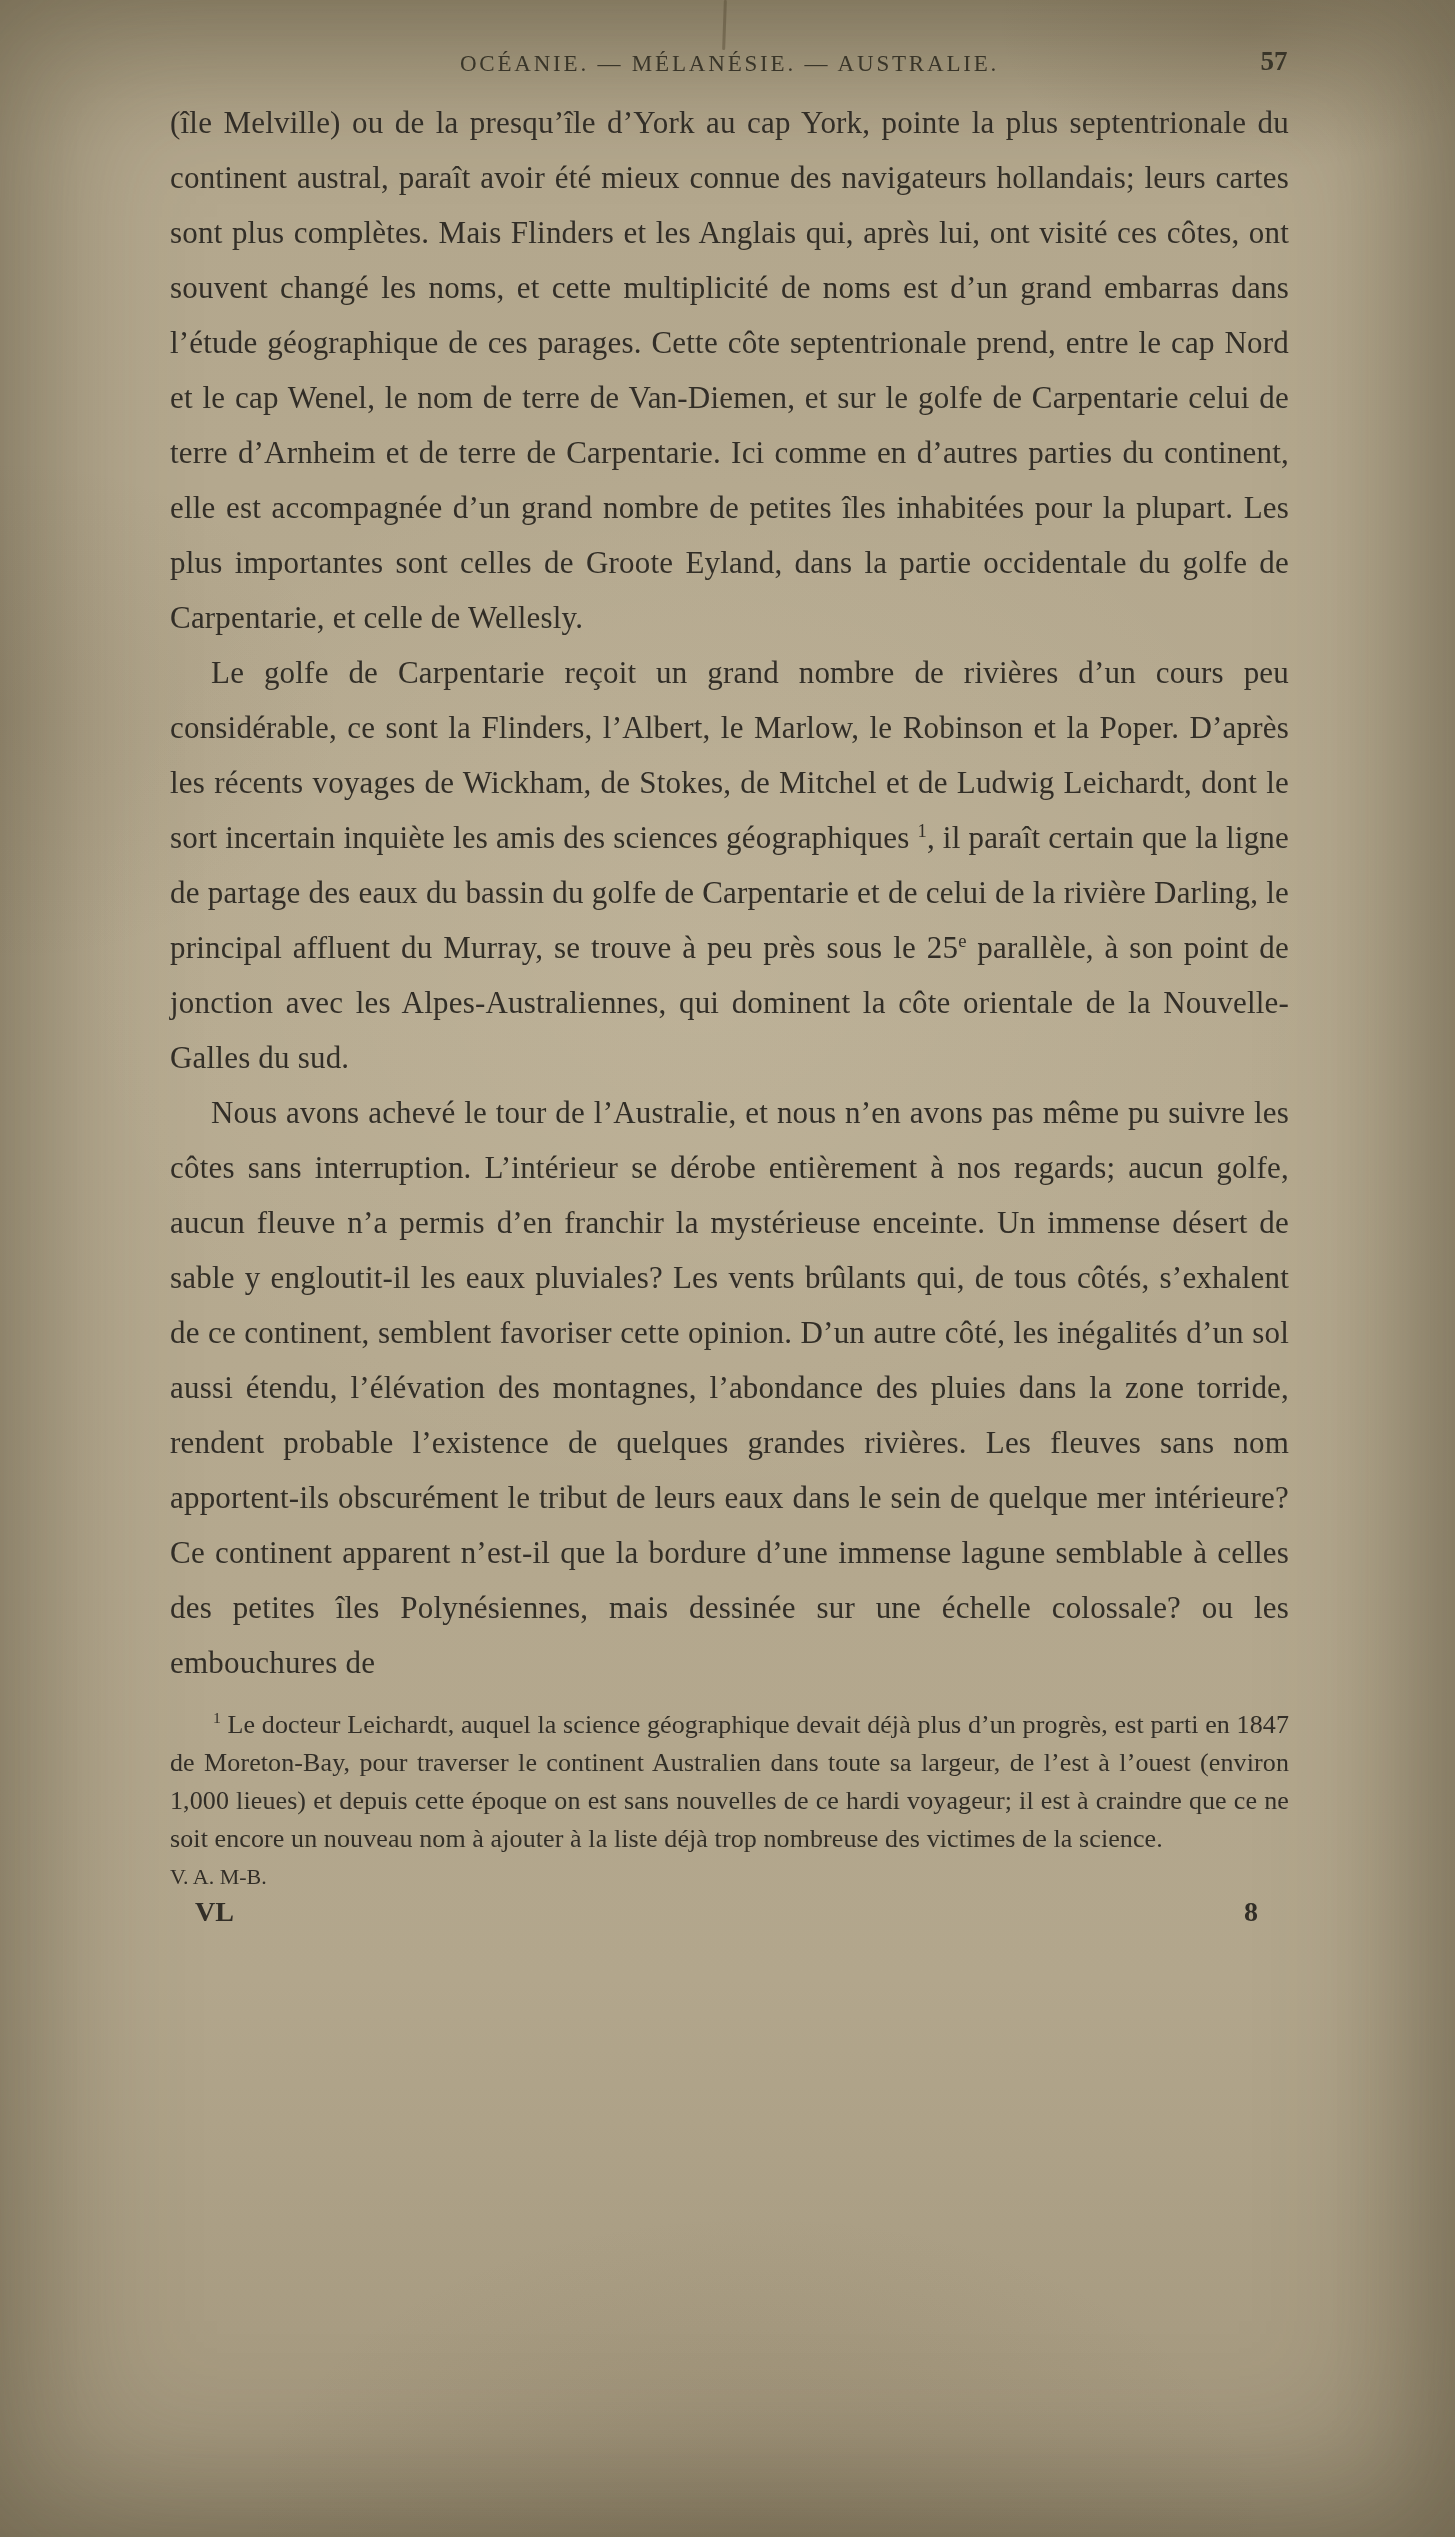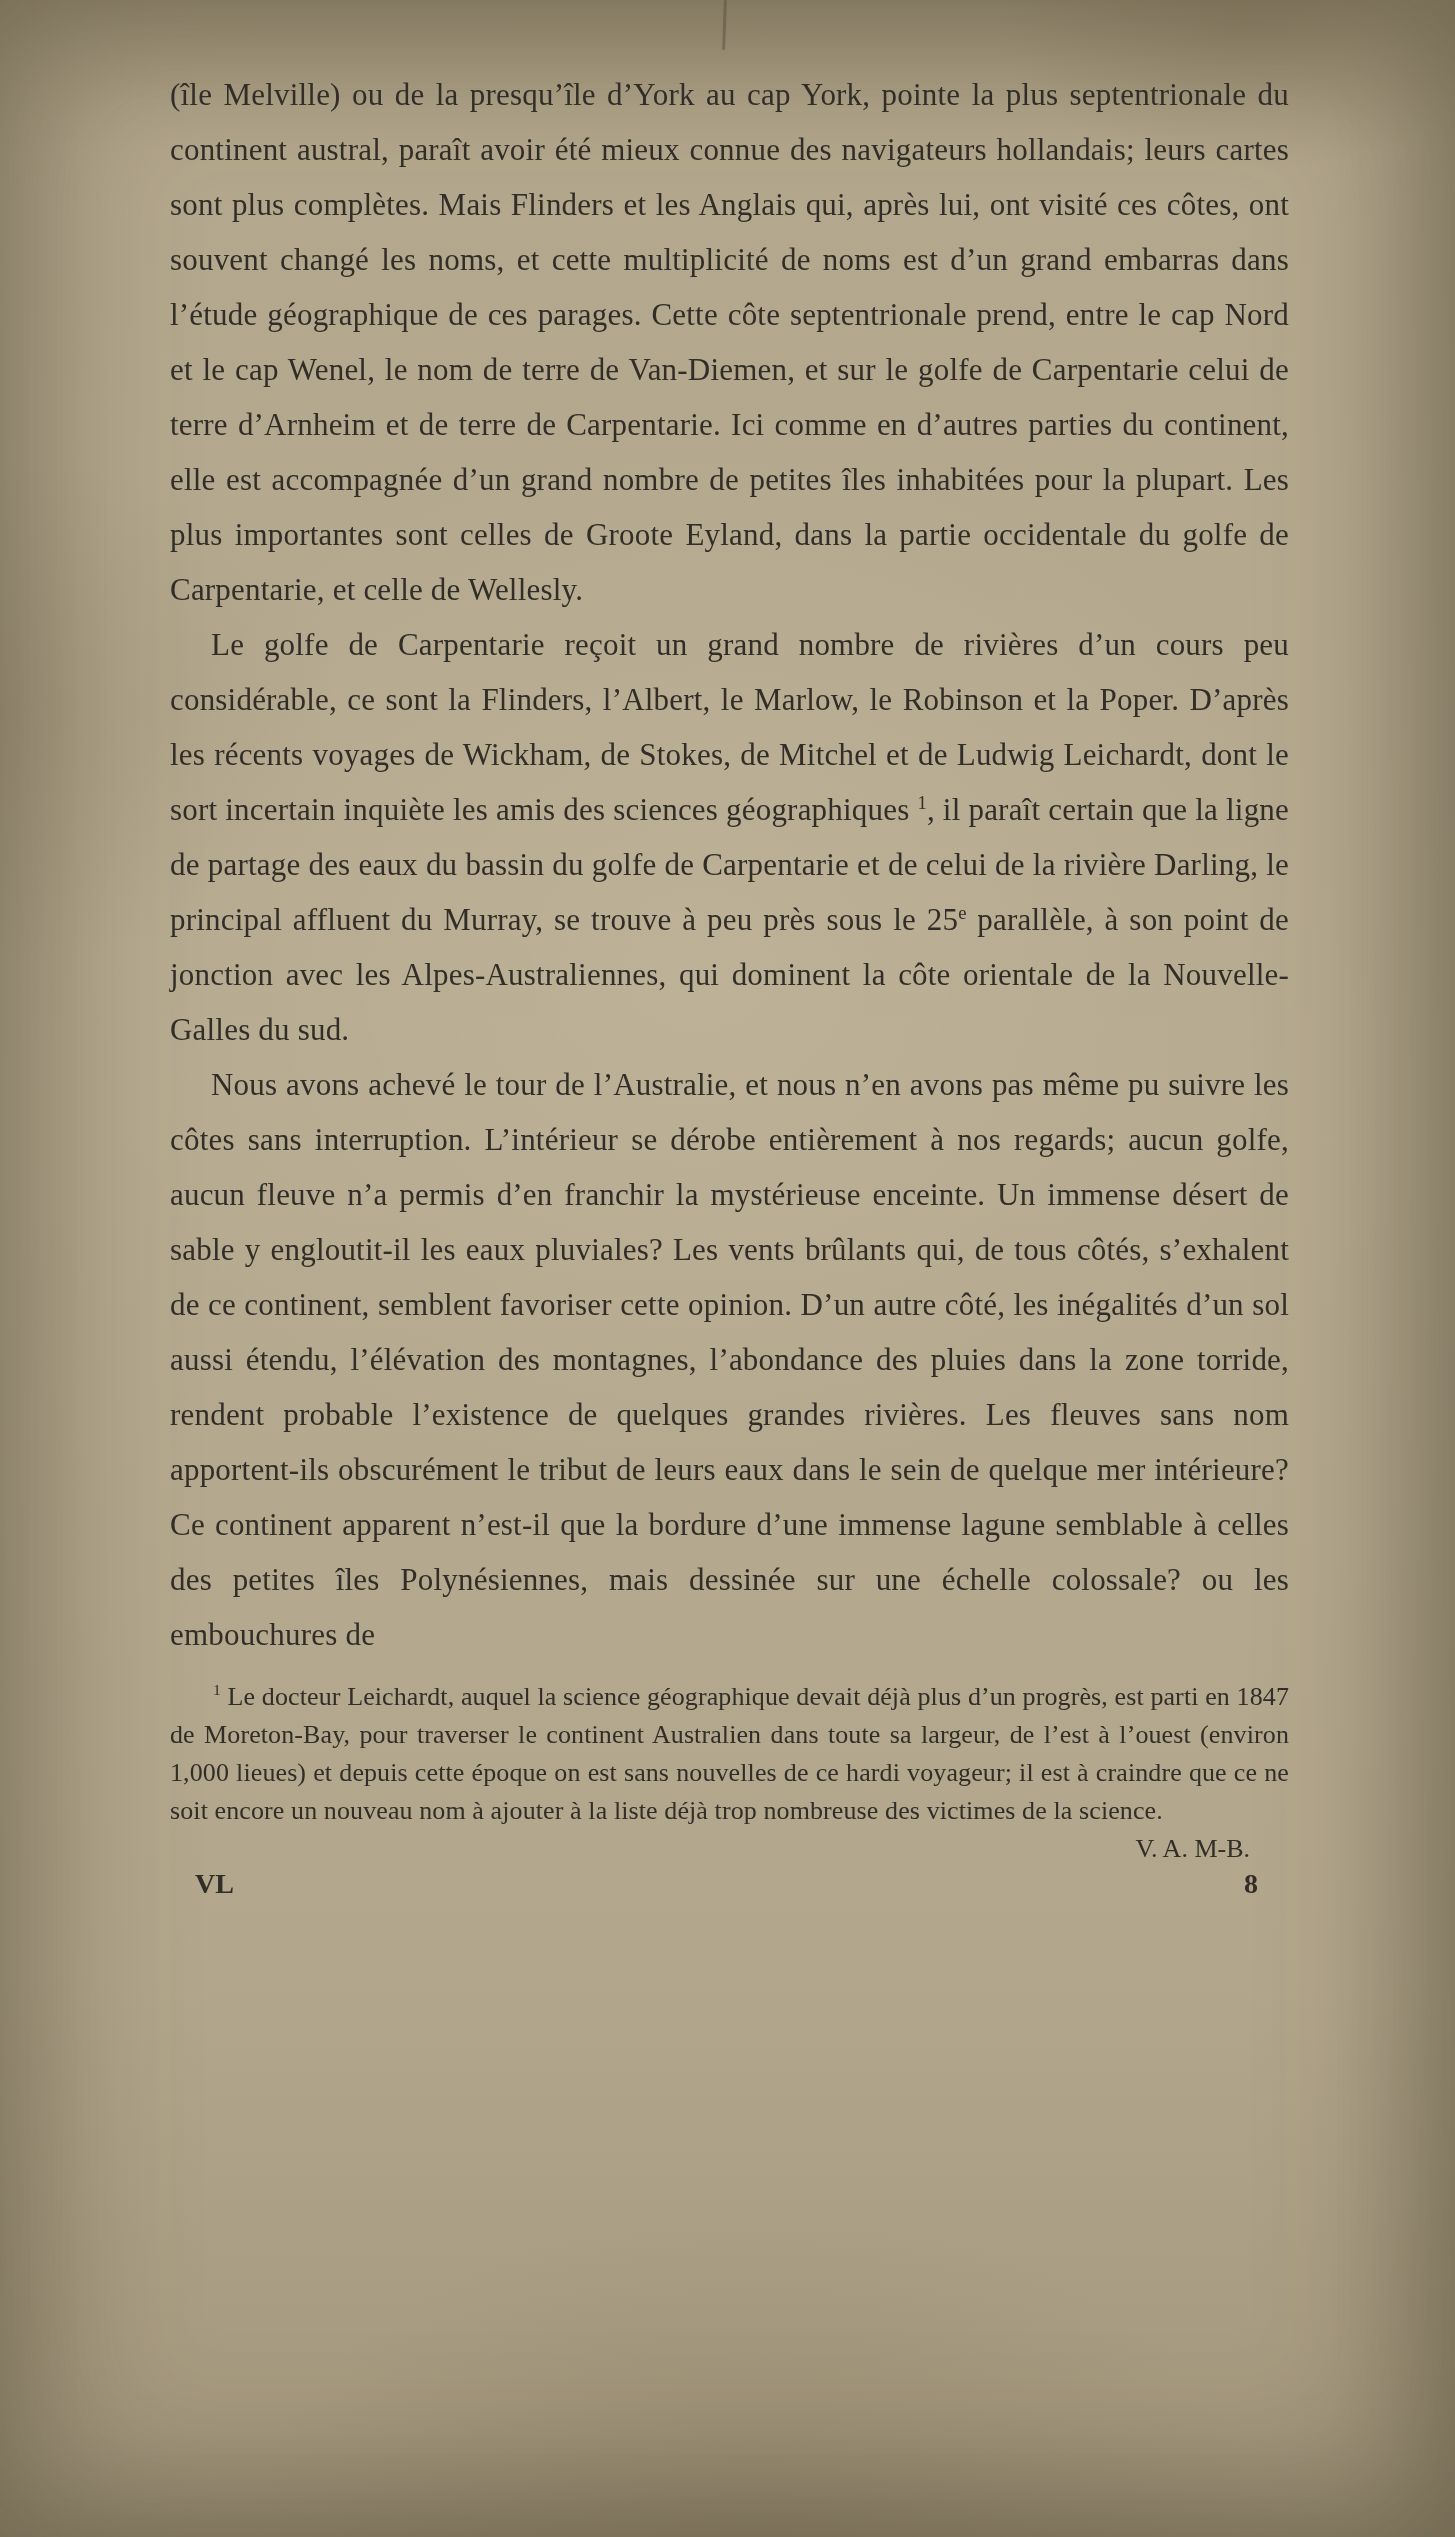--- a/index.html
+++ b/index.html
@@ -53,37 +53,40 @@
   .it { }
   sup { font-size: 0.6em; line-height: 0; vertical-align: super; }
   .footnote {
     margin-top: 16px;
     font-size: 26px; line-height: 38px;
     text-align: justify;
     letter-spacing: 0.1px;
   }
   .footnote p { margin: 0; text-indent: 43px; }
   .signature {
-    text-align: right;
-    font-size: 26px; line-height: 38px;
+    font-size: 22px; line-height: 38px;
     padding-right: 39px;
   }
   .footer-row {
     display: flex; justify-content: space-between;
     font-size: 28px; font-weight: 600;
     padding: 0 31px 0 25px;
   }
 </style>
 </head>
 <body>
 
 <div class="page">
   <div class="crease"></div>
   <div class="content">
 
+    <div class="running-head">
+      <span class="head-title">OCÉANIE. — MÉLANÉSIE. — AUSTRALIE.</span>
+      <span class="page-number">57</span>
+    </div>
 
     <div class="body-text" id="body-text">
         <p><span>(île Melville) ou de la presqu’île d’York au cap York, pointe la plus septentrionale du continent austral, paraît avoir été mieux connue des navigateurs hollandais; leurs cartes sont plus complètes. Mais Flinders et les Anglais qui, après lui, ont visité ces côtes, ont souvent changé les noms, et cette multiplicité de noms est d’un grand embarras dans l’étude géographique de ces parages. Cette côte septentrionale prend, entre le cap Nord et le cap Wenel, le nom de </span><span class="it">terre de Van-Diemen,</span><span> et sur le golfe de Carpentarie celui de </span><span class="it">terre d’Arnheim</span><span> et de </span><span class="it">terre de Carpentarie</span><span>. Ici comme en d’autres parties du continent, elle est accompagnée d’un grand nombre de petites îles inhabitées pour la plupart. Les plus importantes sont celles de </span><span class="it">Groote Eyland</span><span>, dans la partie occidentale du golfe de Carpentarie, et celle de </span><span class="it">Wellesly</span><span>.</span></p>
         <p class="indent"><span>Le golfe de Carpentarie reçoit un grand nombre de rivières d’un cours peu considérable, ce sont la </span><span class="it">Flinders</span><span>, l’</span><span class="it">Albert,</span><span> le </span><span class="it">Marlow,</span><span> le </span><span class="it">Robinson</span><span> et la </span><span class="it">Poper</span><span>. D’après les récents voyages de Wickham, de Stokes, de Mitchel et de Ludwig Leichardt, dont le sort incertain inquiète les amis des sciences géographiques </span><sup>1</sup><span>, il paraît certain que la ligne de partage des eaux du bassin du golfe de Carpentarie et de celui de la rivière Darling, le principal affluent du Murray, se trouve à peu près sous le 25</span><sup>e</sup><span> parallèle, à son point de jonction avec les Alpes-Australiennes, qui dominent la côte orientale de la Nouvelle-Galles du sud.</span></p>
         <p class="indent"><span>Nous avons achevé le tour de l’Australie, et nous n’en avons pas même pu suivre les côtes sans interruption. L’intérieur se dérobe entièrement à nos regards; aucun golfe, aucun fleuve n’a permis d’en franchir la mystérieuse enceinte. Un immense désert de sable y engloutit-il les eaux pluviales? Les vents brûlants qui, de tous côtés, s’exhalent de ce continent, semblent favoriser cette opinion. D’un autre côté, les inégalités d’un sol aussi étendu, l’élévation des montagnes, l’abondance des pluies dans la zone torride, rendent probable l’existence de quelques grandes rivières. Les fleuves sans nom apportent-ils obscurément le tribut de leurs eaux dans le sein de quelque mer intérieure? Ce continent apparent n’est-il que la bordure d’une immense lagune semblable à celles des petites îles Polynésiennes, mais dessinée sur une échelle colossale? ou les embouchures de</span></p>
       </div>
 
     <div class="footnote" id="footnote">
         <p><sup>1</sup><span> Le docteur </span><span class="it">Leichardt,</span><span> auquel la science géographique devait déjà plus d’un progrès, est parti en 1847 de Moreton-Bay, pour traverser le continent Australien dans toute sa largeur, de l’est à l’ouest (environ 1,000 lieues) et depuis cette époque on est sans nouvelles de ce hardi voyageur; il est à craindre que ce ne soit encore un nouveau nom à ajouter à la liste déjà trop nombreuse des victimes de la science.</span></p>
       </div>

